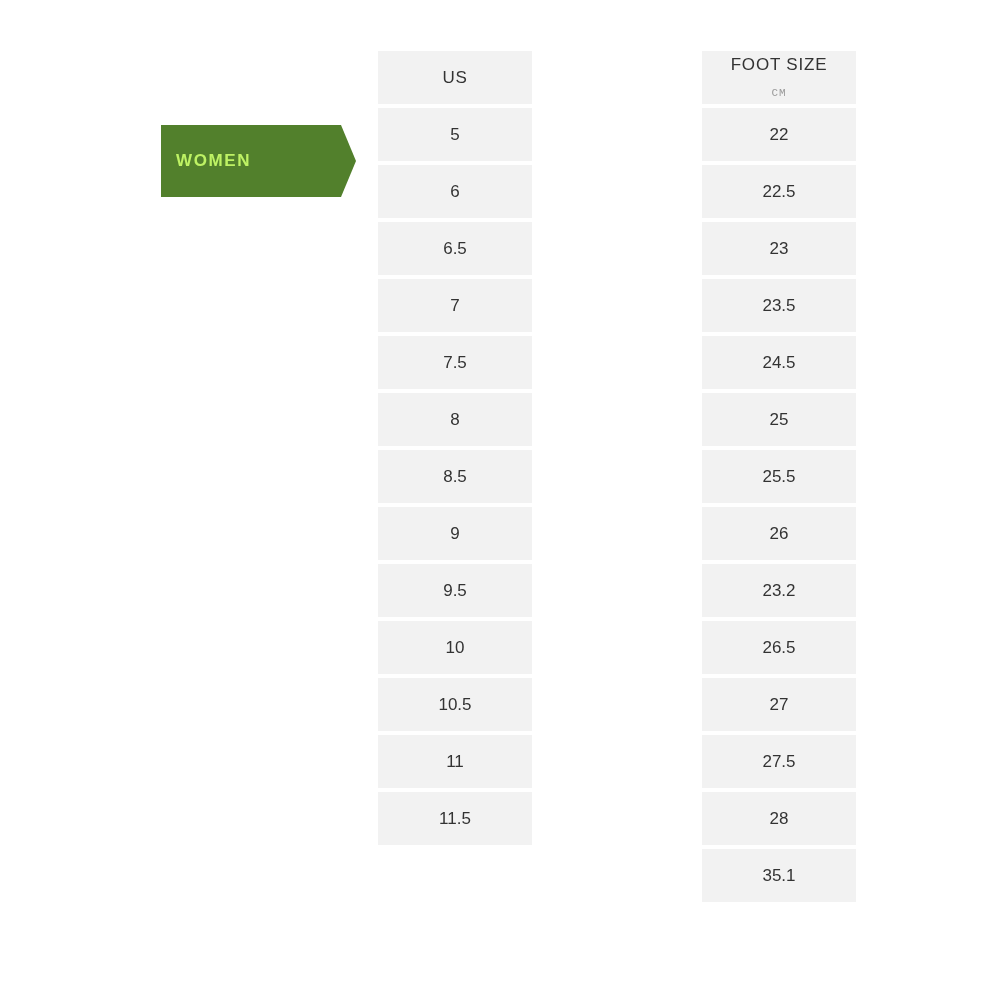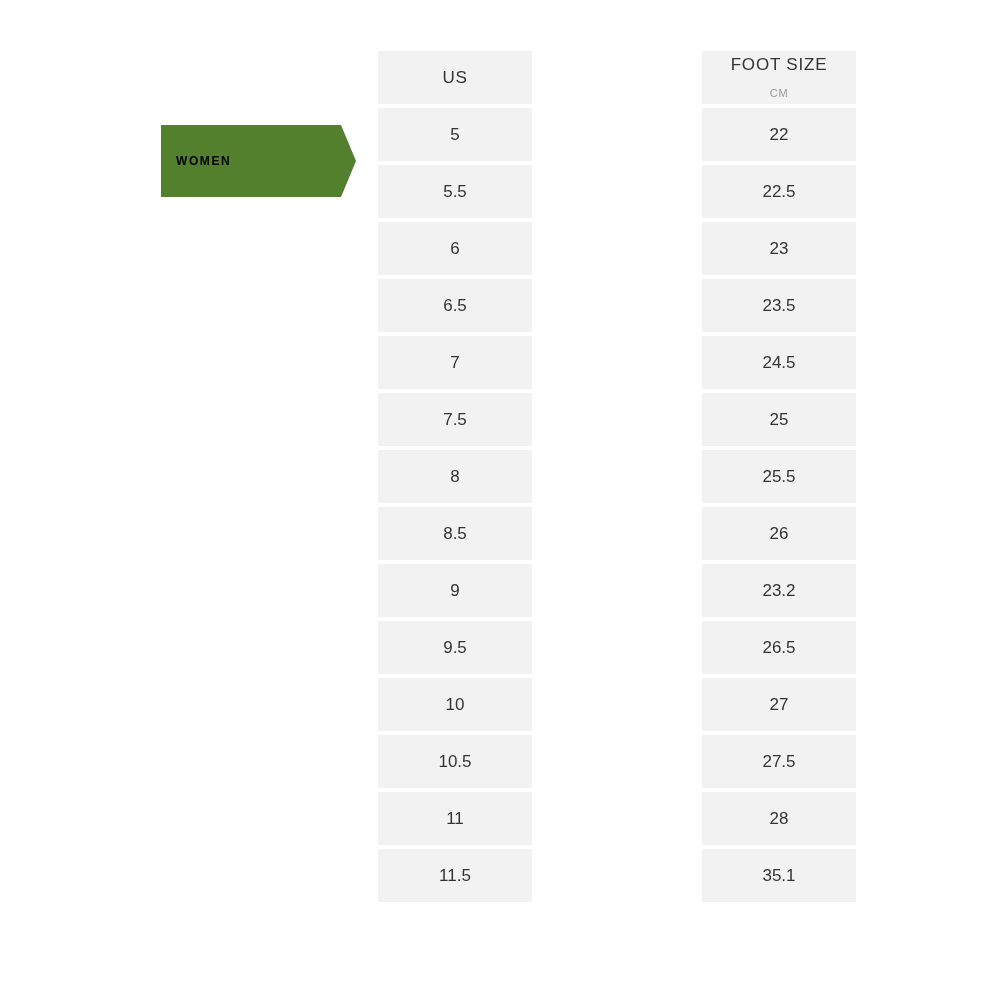--- a/index.html
+++ b/index.html
@@ -20,22 +20,22 @@
     position: absolute;
     left: 161px;
     top: 125px;
     width: 180px;
     height: 72px;
     background: #52802c;
     display: flex;
     align-items: center;
   }
   #category-tag .tag-label {
-    color: #000000;
-    font-size: 12px;
+    color: #bef264;
+    font-size: 17px;
     font-weight: bold;
     letter-spacing: 1.6px;
     padding-left: 15px;
     white-space: nowrap;
   }
   
   #category-tag .tag-arrow {
     position: absolute;
     left: 180px;
     top: 0;
@@ -80,38 +80,38 @@
   }
   .cell.header .header-main {
     line-height: 1.05;
   }
   .cell.header .header-sub {
     font-size: 11px;
     letter-spacing: 0.8px;
     color: #9a9a9a;
     margin-top: 15px;
     line-height: 1;
+    font-family: Liberation Mono, monospace;
   }
 </style>
 </head>
 <body>
 
 <div id="category-tag">
   <span class="tag-label">WOMEN</span>
   <span class="tag-arrow"></span>
 </div>
 
 <div id="size-table">
 
   <div class="size-column">
     <div class="cell header">
       <span class="header-main">US</span>
     </div>
     <div class="cell">5</div>
-    <div class="cell">5.5</div>
     <div class="cell">6</div>
     <div class="cell">6.5</div>
     <div class="cell">7</div>
     <div class="cell">7.5</div>
     <div class="cell">8</div>
     <div class="cell">8.5</div>
     <div class="cell">9</div>
     <div class="cell">9.5</div>
     <div class="cell">10</div>
     <div class="cell">10.5</div>

